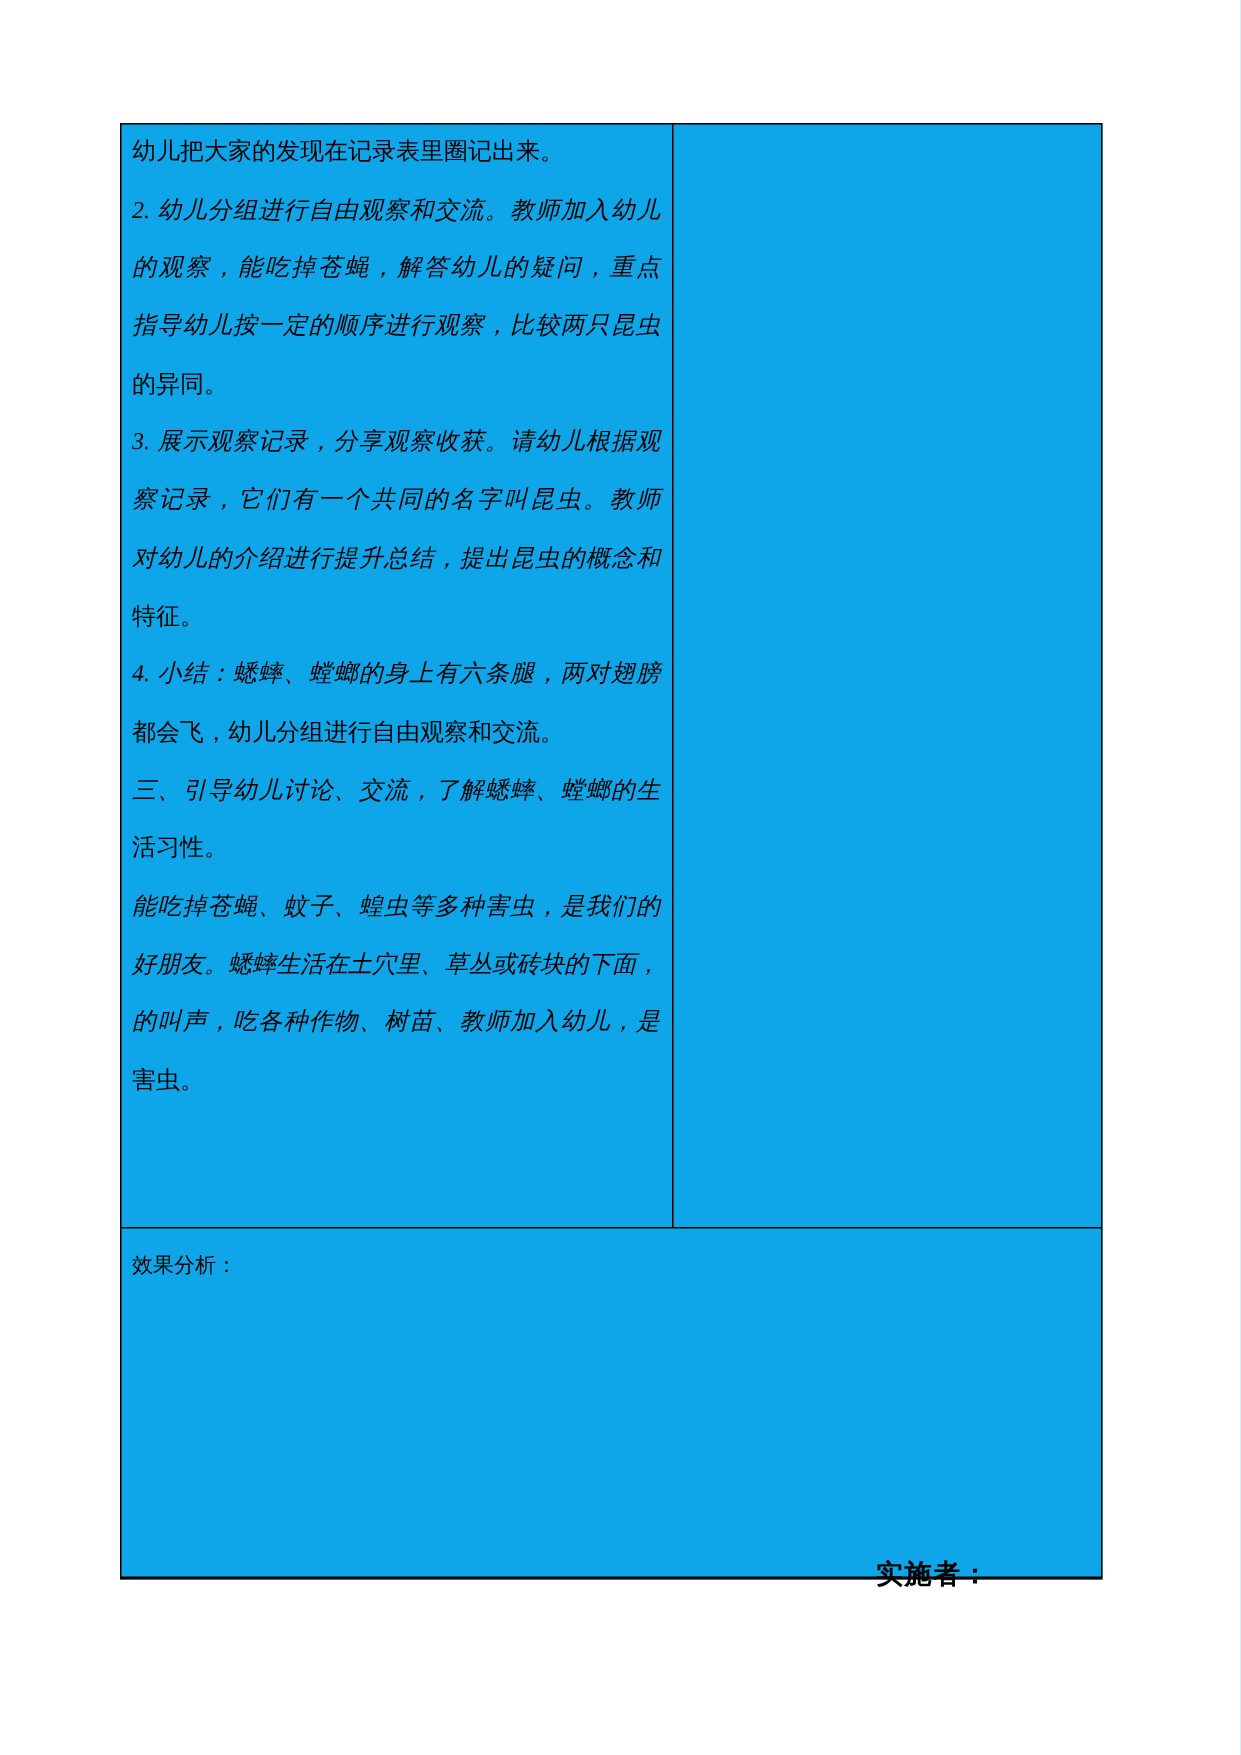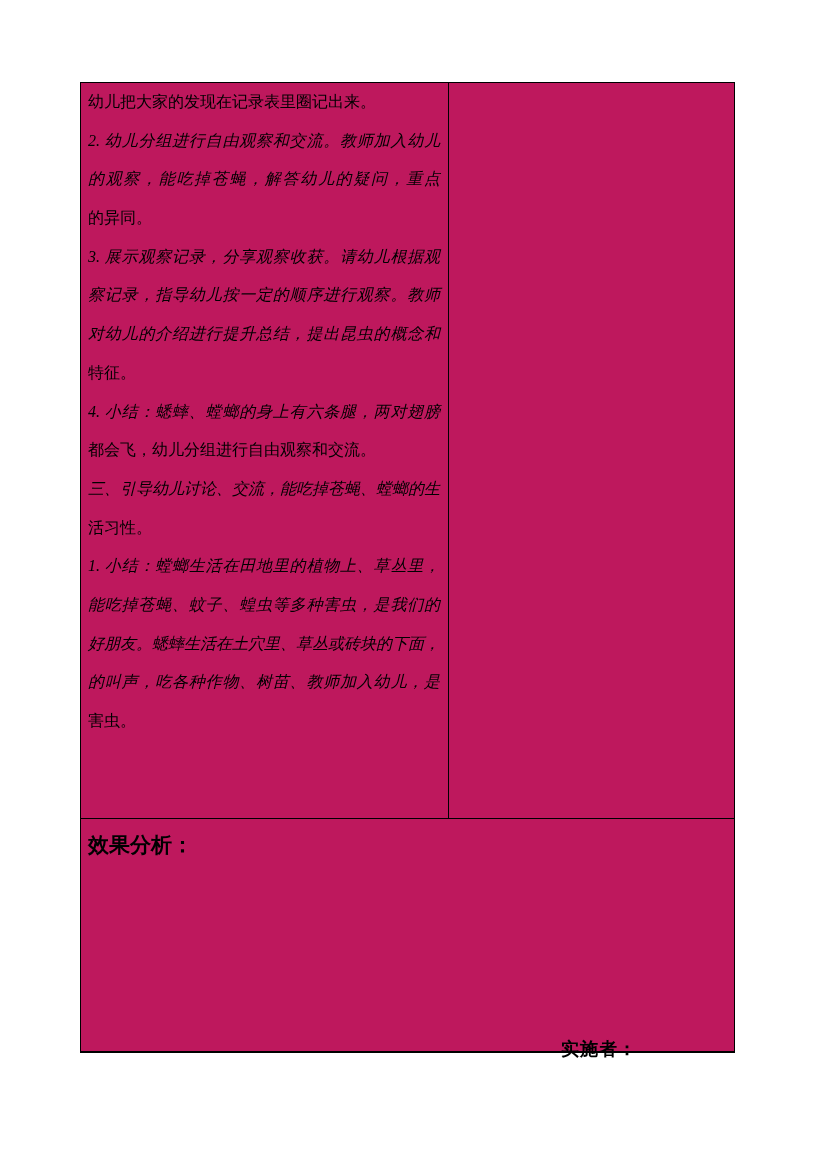--- a/index.html
+++ b/index.html
@@ -18,21 +18,21 @@
   }
   .doc-table {
     position: absolute;
     left: 80px;
     top: 82px;
     width: 655px;
     height: 971px;
     box-sizing: border-box;
     border: 1px solid #000000;
     border-bottom-width: 2px;
-    background: #be185d;
+    background: #0ea5e9;
   }
   .row1 {
     display: flex;
     height: 736px;
     box-sizing: border-box;
     border-bottom: 1px solid #000000;
   }
   .cell-left {
     width: 368px;
     box-sizing: border-box;
@@ -57,55 +57,55 @@
     text-justify: inter-character;
     font-style: italic;
   }
   .row2 {
     position: relative;
     height: 232px;
     box-sizing: border-box;
   }
   .analysis-label {
     margin: 14px 0 0 7px;
-    font-weight: bold;
-    font-size: 21px;
+    font-weight: normal;
+    font-size: 14px;
     line-height: 24px;
   }
   .implementer-label {
     position: absolute;
-    left: 480px;
+    left: 503px;
     bottom: 4px;
     font-weight: bold;
     font-size: 18px;
     line-height: 24px;
     letter-spacing: 1px;
     white-space: nowrap;
   }
 </style>
 </head>
 <body>
 
 <div class="page">
   <div class="doc-table">
     <div class="row1">
       <div class="cell-left">
           <div class="line">幼儿把大家的发现在记录表里圈记出来。</div>
           <div class="line full">2. 幼儿分组进行自由观察和交流。教师加入幼儿</div>
           <div class="line full">的观察，能吃掉苍蝇，解答幼儿的疑问，重点</div>
+          <div class="line full">指导幼儿按一定的顺序进行观察，比较两只昆虫</div>
           <div class="line">的异同。</div>
           <div class="line full">3. 展示观察记录，分享观察收获。请幼儿根据观</div>
-          <div class="line full">察记录，指导幼儿按一定的顺序进行观察。教师</div>
+          <div class="line full">察记录，它们有一个共同的名字叫昆虫。教师</div>
           <div class="line full">对幼儿的介绍进行提升总结，提出昆虫的概念和</div>
           <div class="line">特征。</div>
           <div class="line full">4. 小结：蟋蟀、螳螂的身上有六条腿，两对翅膀</div>
           <div class="line">都会飞，幼儿分组进行自由观察和交流。</div>
-          <div class="line full">三、引导幼儿讨论、交流，能吃掉苍蝇、螳螂的生</div>
+          <div class="line full">三、引导幼儿讨论、交流，了解蟋蟀、螳螂的生</div>
           <div class="line">活习性。</div>
-          <div class="line full">1. 小结：螳螂生活在田地里的植物上、草丛里，</div>
           <div class="line full">能吃掉苍蝇、蚊子、蝗虫等多种害虫，是我们的</div>
           <div class="line full">好朋友。蟋蟀生活在土穴里、草丛或砖块的下面，</div>
           <div class="line full">的叫声，吃各种作物、树苗、教师加入幼儿，是</div>
           <div class="line">害虫。</div>
         </div>
       <div class="cell-right"></div>
     </div>
     <div class="row2">
       <div class="analysis-label">效果分析：</div>
       <div class="implementer-label">实施者：</div>

